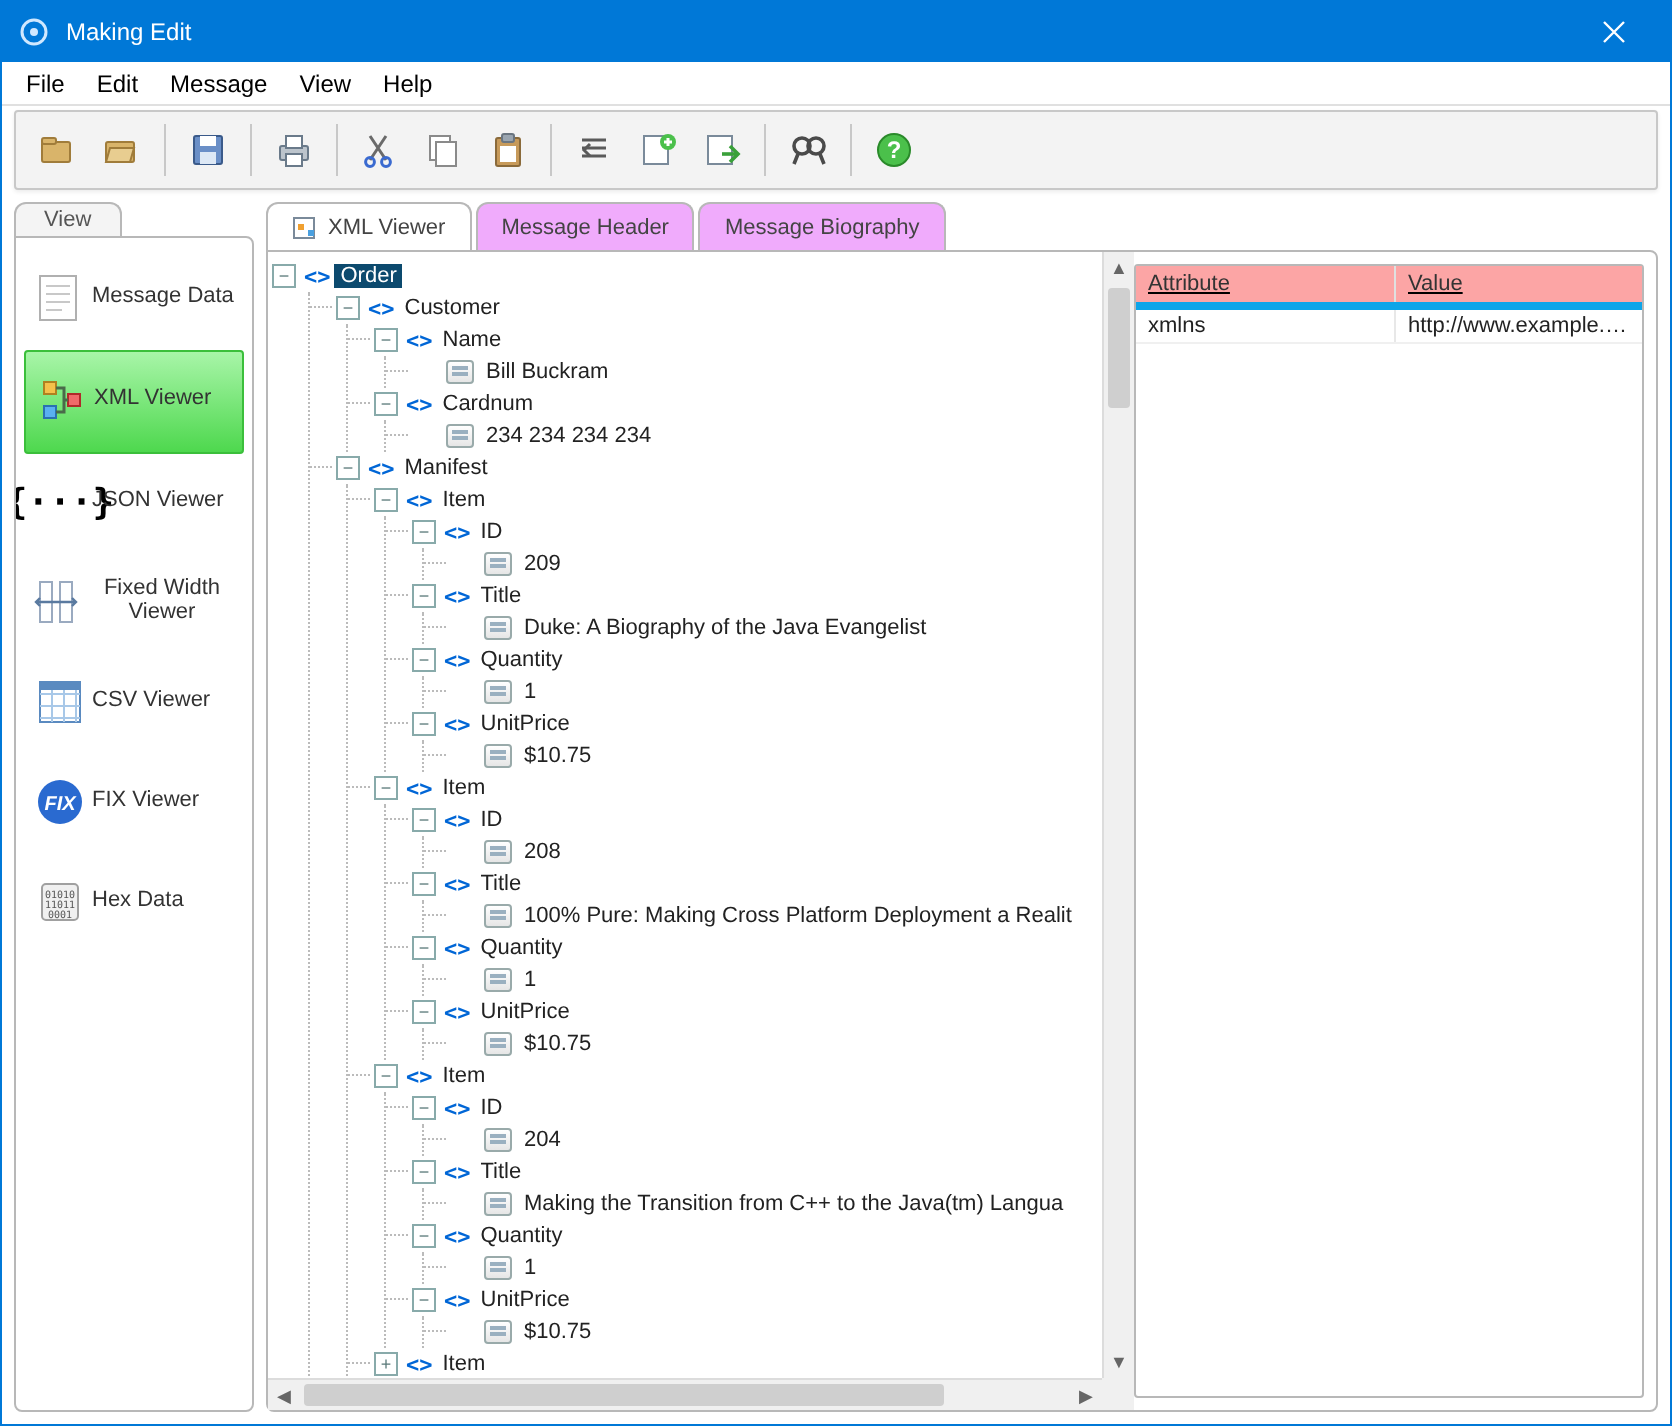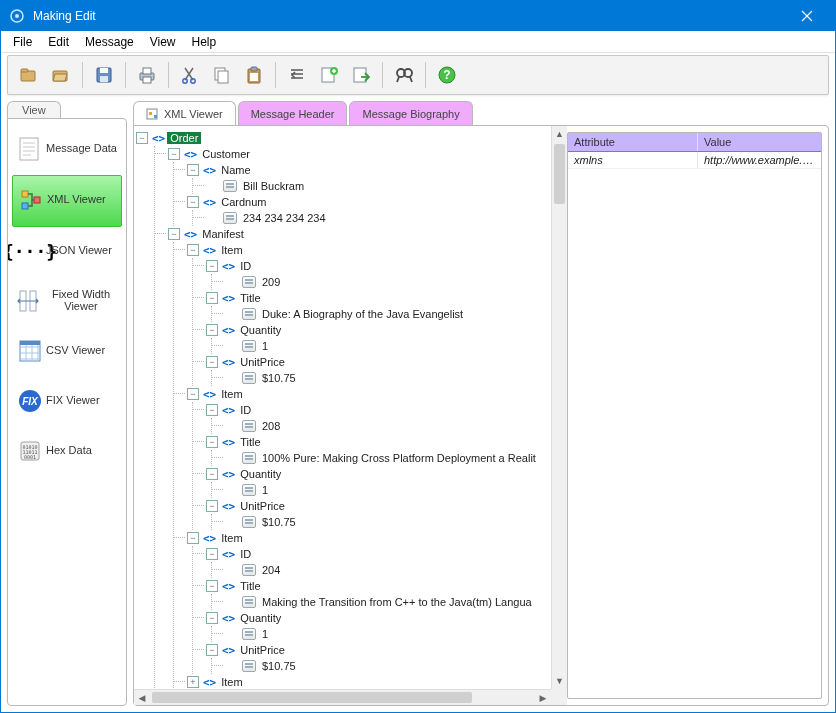--- a/index.html
+++ b/index.html
@@ -31,39 +31,39 @@
 .tree-scroll { position:absolute; inset:0 16px 16px 0; overflow:hidden; padding:4px 2px; }
 .vscroll { position:absolute; right:0; top:0; bottom:16px; width:16px; background:#f0f0f0; border-left:1px solid #dcdcdc; }
 .vscroll .arrow { height:16px; display:flex; align-items:center; justify-content:center; color:#666; font-size:9px; }
 .vscroll .thumb { position:absolute; left:2px; right:2px; top:18px; height:60px; background:#cfcfcf; border-radius:2px; }
 .hscroll { position:absolute; left:0; right:16px; bottom:0; height:16px; background:#f0f0f0; border-top:1px solid #dcdcdc; display:flex; }
 .hscroll .arrow { width:16px; display:flex; align-items:center; justify-content:center; color:#666; font-size:9px; }
 .hscroll .track { flex:1; position:relative; }
 .hscroll .thumb { position:absolute; top:2px; bottom:2px; left:2px; width:320px; background:#cfcfcf; border-radius:2px; }
 .corner { position:absolute; right:0; bottom:0; width:16px; height:16px; background:#f0f0f0; }
 .attr-panel { width:255px; border:1px solid #b8b8b8; margin:6px 6px 6px 0; border-radius:2px; background:#fff; }
-.attr-head { display:flex; background:#c4b5fd; border-bottom:1px solid #0ea5e9; }
+.attr-head { display:flex; background:#fca5a5; border-bottom:4px solid #0ea5e9;text-decoration:underline; }
 .attr-head .col { padding:3px 6px; font-size:11px; color:#333; border-right:1px solid #e0e0e0; }
 .attr-head .col:first-child { width:130px; }
 .attr-head .col:last-child { flex:1; border-right:none; }
 .attr-row { display:flex; border-bottom:1px solid #f0f0f0; }
-.attr-row .cell { padding:2px 6px; font-size:11px; color:#222; overflow:hidden; white-space:nowrap; text-overflow:ellipsis;font-style:italic; }
+.attr-row .cell { padding:2px 6px; font-size:11px; color:#222; overflow:hidden; white-space:nowrap; text-overflow:ellipsis; }
 .attr-row .cell:first-child { width:130px; border-right:1px solid #e8e8e8; }
 .attr-row .cell:last-child { flex:1; }
 
 
 .node { white-space:nowrap; }
 .row { display:flex; align-items:center; height:16px; font-size:11px; color:#222; }
 .toggle { width:12px; height:12px; border:1px solid #8aa; display:flex; align-items:center; justify-content:center; font-size:9px; line-height:1; color:#5a7a7a; margin-right:2px; background:#fff; }
 .toggle.empty { border:none; }
 .el-icon { color:#0066d6; font-weight:bold; font-family:Consolas,monospace; margin:0 2px; }
 .field-icon { display:inline-flex; width:14px; height:12px; background:linear-gradient(#fff,#e6e6e6); border:1px solid #9aa; border-radius:2px; margin:0 3px; position:relative; }
 .field-icon::after { content:""; position:absolute; left:2px; right:2px; top:2px; height:2px; background:#9ab0c0; box-shadow:0 3px 0 #9ab0c0; }
 .label { padding:0 3px; }
-.label.sel { background:#15803d; color:#fff; }
+.label.sel { background:#0c4a6e; color:#fff; }
 .children { margin-left:18px; border-left:1px dotted #bbb; padding-left:0; }
 .children .row::before { content:""; display:inline-block; width:12px; border-top:1px dotted #bbb; margin-left:-1px; margin-right:2px; height:1px; vertical-align:middle; }
 svg { display:block; }
 </style>
 </head>
 <body>
 
 <div class="titlebar">
   <span class="app-icon">
     <svg width="16" height="16" viewBox="0 0 16 16">

